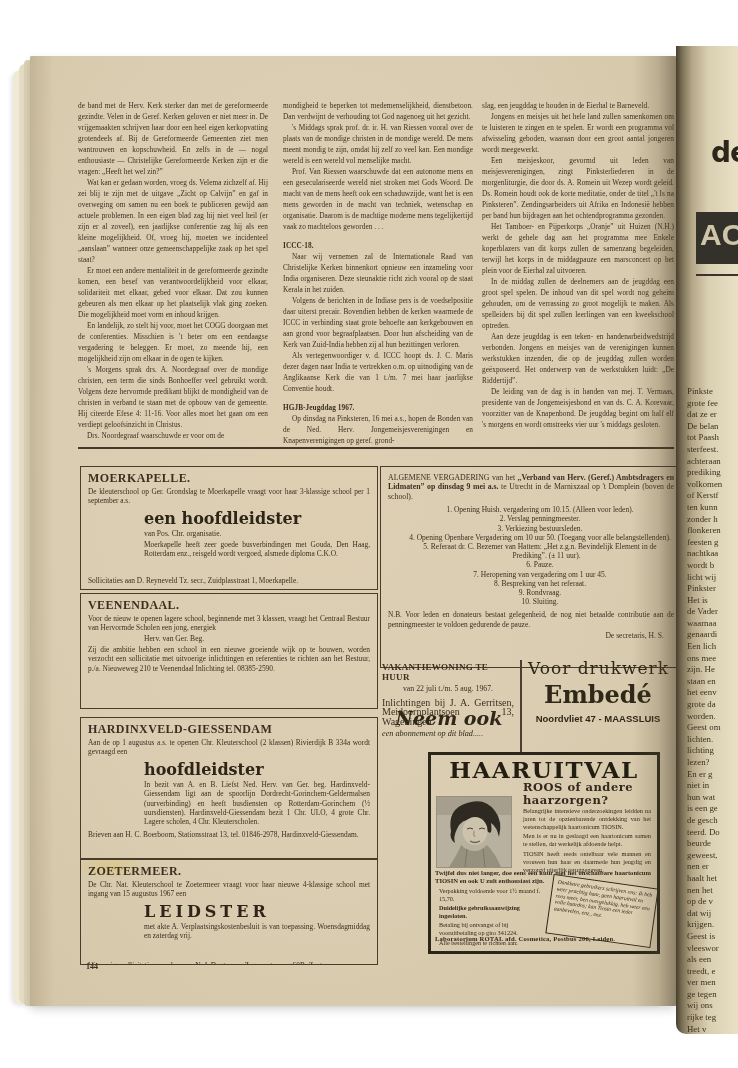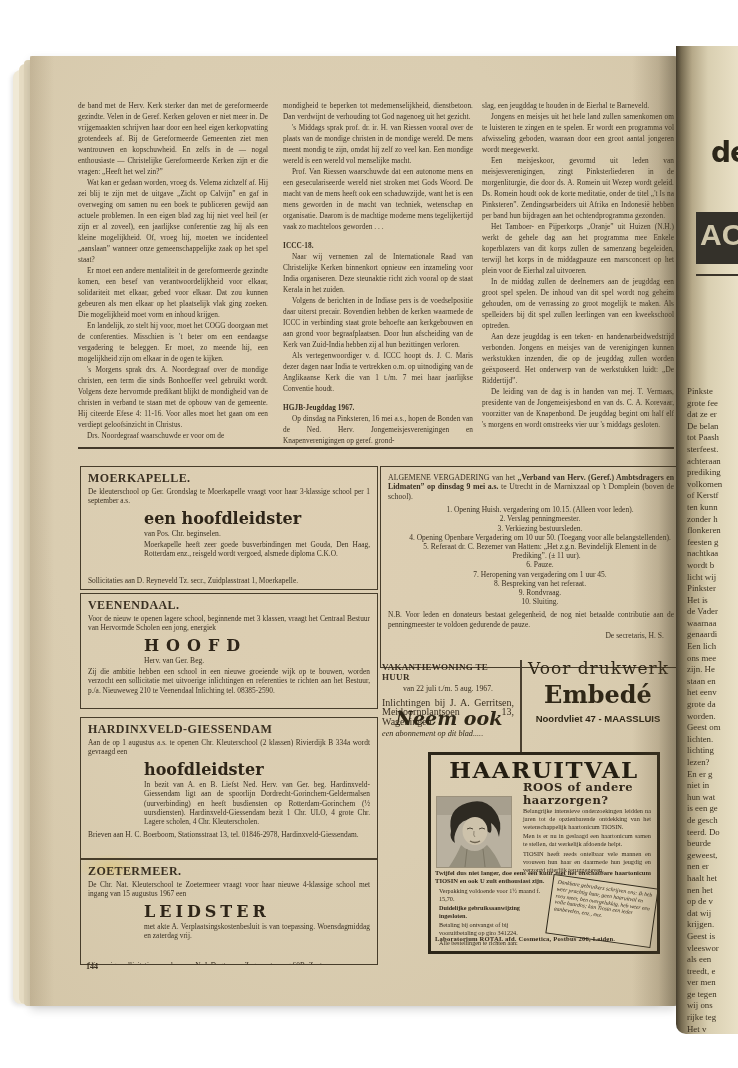--- a/index.html
+++ b/index.html
@@ -143,29 +143,28 @@
         <p class="blk p">Aan deze jeugddag is een teken- en handenarbeidwedstrijd verbonden. Jongens en meisjes van de verenigingen kunnen werkstukken inzenden, die op de jeugddag zullen worden geëxposeerd. Het onderwerp van de werkstukken luidt: „De Riddertijd”.</p>
         <p class="blk p">De leiding van de dag is in handen van mej. T. Vermaas, presidente van de Jongemeisjesbond en van ds. C. A. Korevaar, voorzitter van de Knapenbond. De jeugddag begint om half elf 's morgens en wordt omstreeks vier uur 's middags gesloten.</p>
       </div>
 
     <div class="main-rule"></div>
 
     <div class="adbox box-moerkapelle">
       <div class="ad-town">MOERKAPELLE.</div>
       <div class="ad-body">De kleuterschool op Ger. Grondslag te Moerkapelle vraagt voor haar 3-klassige school per 1 september a.s.</div>
       <div class="ad-big">een hoofdleidster</div>
-      <div class="ad-sub">van Pos. Chr. beginselen.</div>
+      <div class="ad-sub">van Pos. Chr. organisatie.</div>
       <div class="ad-body ad-ind">Moerkapelle heeft zeer goede busverbindingen met Gouda, Den Haag, Rotterdam enz., reisgeld wordt vergoed, alsmede diploma C.K.O.</div>
       <div class="ad-body" style="margin-top:17px">Sollicitaties aan D. Reyneveld Tz. secr., Zuidplasstraat 1, Moerkapelle.</div>
     </div>
 
     <div class="adbox box-veenendaal">
       <div class="ad-town">VEENENDAAL.</div>
       <div class="ad-body">Voor de nieuw te openen lagere school, beginnende met 3 klassen, vraagt het Centraal Bestuur van Hervormde Scholen een jong, energiek</div>
-      <div class="ad-big caps wide">HOOFD</div>
       <div class="ad-sub">Herv. van Ger. Beg.</div>
       <div class="ad-body">Zij die ambitie hebben een school in een nieuwe groeiende wijk op te bouwen, worden verzocht een sollicitatie met uitvoerige inlichtingen en referenties te richten aan het Bestuur, p./a. Nieuweweg 210 te Veenendaal Inlichting tel. 08385-2590.</div>
     </div>
 
     <div class="adbox box-hardinxveld">
       <div class="ad-town">HARDINXVELD-GIESSENDAM</div>
       <div class="ad-body">Aan de op 1 augustus a.s. te openen Chr. Kleuterschool (2 klassen) Rivierdijk B 334a wordt gevraagd een</div>
       <div class="ad-big">hoofdleidster</div>
       <div class="ad-body ad-ind">In bezit van A. en B. Liefst Ned. Herv. van Ger. beg. Hardinxveld-Giessendam ligt aan de spoorlijn Dordrecht-Gorinchem-Geldermalsen (uurverbinding) en heeft busdiensten op Rotterdam-Gorinchem (½ uursdiensten). Hardinxveld-Giessendam bezit 1 Chr. ULO, 4 grote Chr. Lagere scholen, 4 Chr. Kleuterscholen.</div>
       <div class="ad-body" style="margin-top:3px">Brieven aan H. C. Boerboom, Stationsstraat 13, tel. 01846-2978, Hardinxveld-Giessendam.</div>

